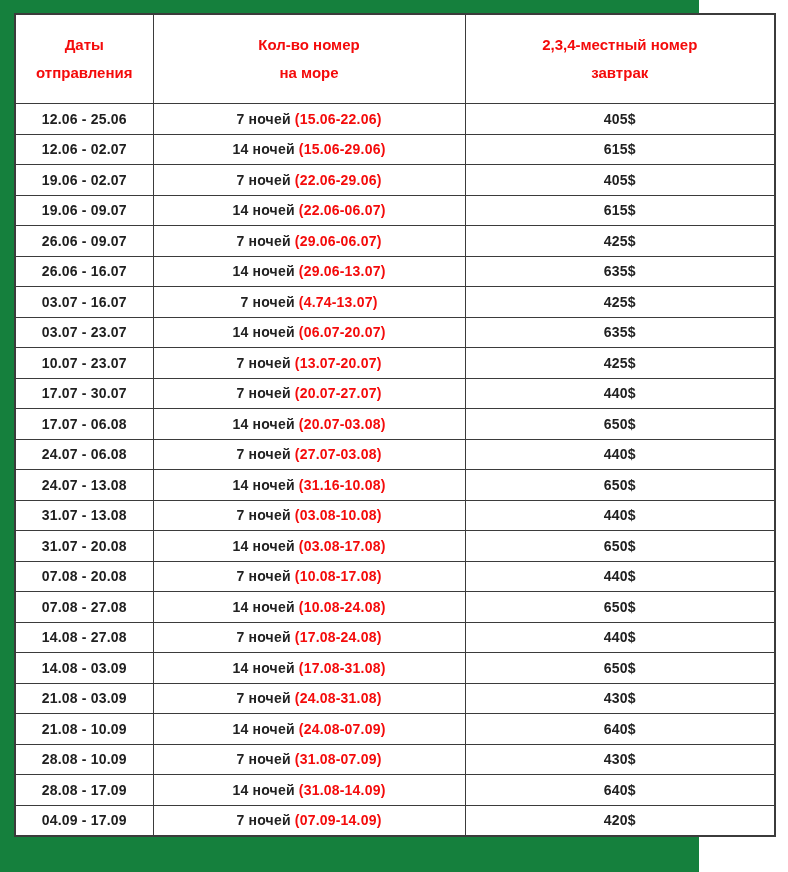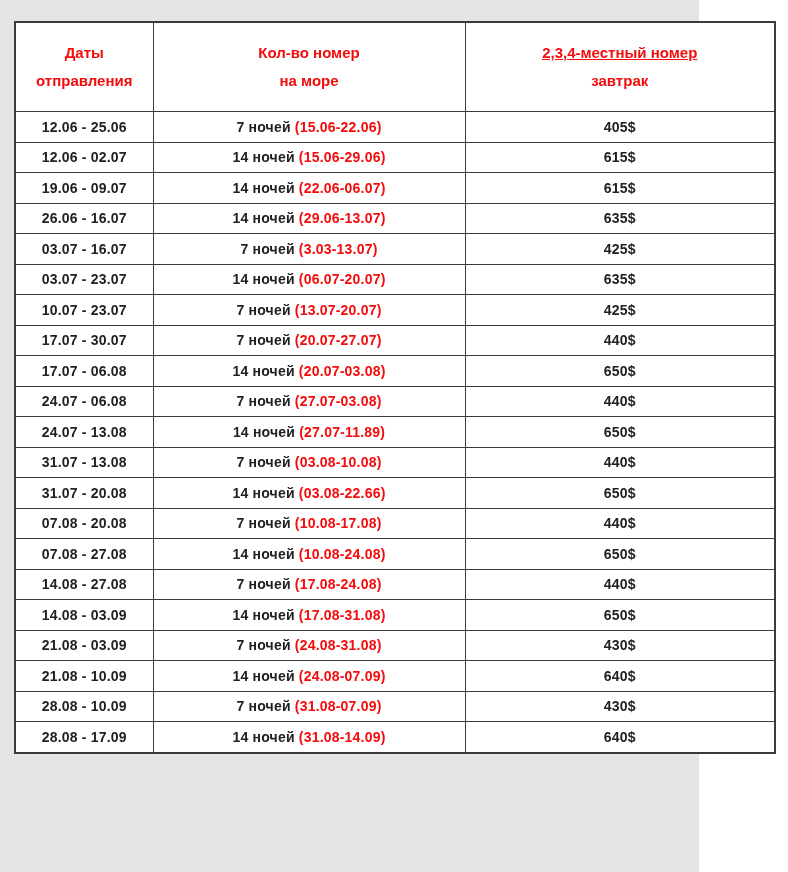--- a/index.html
+++ b/index.html
@@ -4,23 +4,23 @@
 <style>
   html, body {
     margin: 0;
     padding: 0;
     background: #ffffff;
     font-family: "Liberation Sans", sans-serif;
   }
   .page {
     width: 699px;
     height: 872px;
-    background: #e5e5e5;
+    background: #15803d;
     box-sizing: border-box;
-    padding: 21px 14px;
+    padding: 13px 14px;
   }
   table.price-table {
     border-collapse: collapse;
     table-layout: fixed;
     width: 760px;
     border: 2px solid #3b3b3b;
   }
   .price-table th,
   .price-table td {
     border: 1px solid #3b3b3b;
@@ -32,21 +32,20 @@
   .price-table th {
     height: 88px;
     font-size: 15px;
     font-weight: bold;
     color: #f40b0b;
   }
   .header-line {
     line-height: 28px;
   }
   .underlined {
-    text-decoration: underline;
   }
   .price-table td {
     height: 29.5px;
     font-size: 14px;
     font-weight: bold;
     color: #212121;
     letter-spacing: 0.2px;
   }
   .red-text {
     color: #f40b0b;
@@ -99,49 +98,73 @@
         <td>
           <span>14 ночей</span>
           <span class="red-text">(15.06-29.06)</span>
         </td>
         <td>
           <span>615$</span>
         </td>
       </tr>
         <tr>
         <td>
+          <span>19.06 - 02.07</span>
+        </td>
+        <td>
+          <span>7 ночей</span>
+          <span class="red-text">(22.06-29.06)</span>
+        </td>
+        <td>
+          <span>405$</span>
+        </td>
+      </tr>
+        <tr>
+        <td>
           <span>19.06 - 09.07</span>
         </td>
         <td>
           <span>14 ночей</span>
           <span class="red-text">(22.06-06.07)</span>
         </td>
         <td>
           <span>615$</span>
         </td>
       </tr>
         <tr>
         <td>
+          <span>26.06 - 09.07</span>
+        </td>
+        <td>
+          <span>7 ночей</span>
+          <span class="red-text">(29.06-06.07)</span>
+        </td>
+        <td>
+          <span>425$</span>
+        </td>
+      </tr>
+        <tr>
+        <td>
           <span>26.06 - 16.07</span>
         </td>
         <td>
           <span>14 ночей</span>
           <span class="red-text">(29.06-13.07)</span>
         </td>
         <td>
           <span>635$</span>
         </td>
       </tr>
         <tr>
         <td>
           <span>03.07 - 16.07</span>
         </td>
         <td>
           <span>7 ночей</span>
-          <span class="red-text">(3.03-13.07)</span>
+          <span class="red-text">(4.74-13.07)</span>
         </td>
         <td>
           <span>425$</span>
         </td>
       </tr>
         <tr>
         <td>
           <span>03.07 - 23.07</span>
         </td>
         <td>
@@ -199,21 +222,21 @@
         <td>
           <span>440$</span>
         </td>
       </tr>
         <tr>
         <td>
           <span>24.07 - 13.08</span>
         </td>
         <td>
           <span>14 ночей</span>
-          <span class="red-text">(27.07-11.89)</span>
+          <span class="red-text">(31.16-10.08)</span>
         </td>
         <td>
           <span>650$</span>
         </td>
       </tr>
         <tr>
         <td>
           <span>31.07 - 13.08</span>
         </td>
         <td>
@@ -223,21 +246,21 @@
         <td>
           <span>440$</span>
         </td>
       </tr>
         <tr>
         <td>
           <span>31.07 - 20.08</span>
         </td>
         <td>
           <span>14 ночей</span>
-          <span class="red-text">(03.08-22.66)</span>
+          <span class="red-text">(03.08-17.08)</span>
         </td>
         <td>
           <span>650$</span>
         </td>
       </tr>
         <tr>
         <td>
           <span>07.08 - 20.08</span>
         </td>
         <td>
@@ -323,17 +346,29 @@
         <tr>
         <td>
           <span>28.08 - 17.09</span>
         </td>
         <td>
           <span>14 ночей</span>
           <span class="red-text">(31.08-14.09)</span>
         </td>
         <td>
           <span>640$</span>
+        </td>
+      </tr>
+        <tr>
+        <td>
+          <span>04.09 - 17.09</span>
+        </td>
+        <td>
+          <span>7 ночей</span>
+          <span class="red-text">(07.09-14.09)</span>
+        </td>
+        <td>
+          <span>420$</span>
         </td>
       </tr>
       </tbody>
   </table>
 </div>
 
 </body></html>

